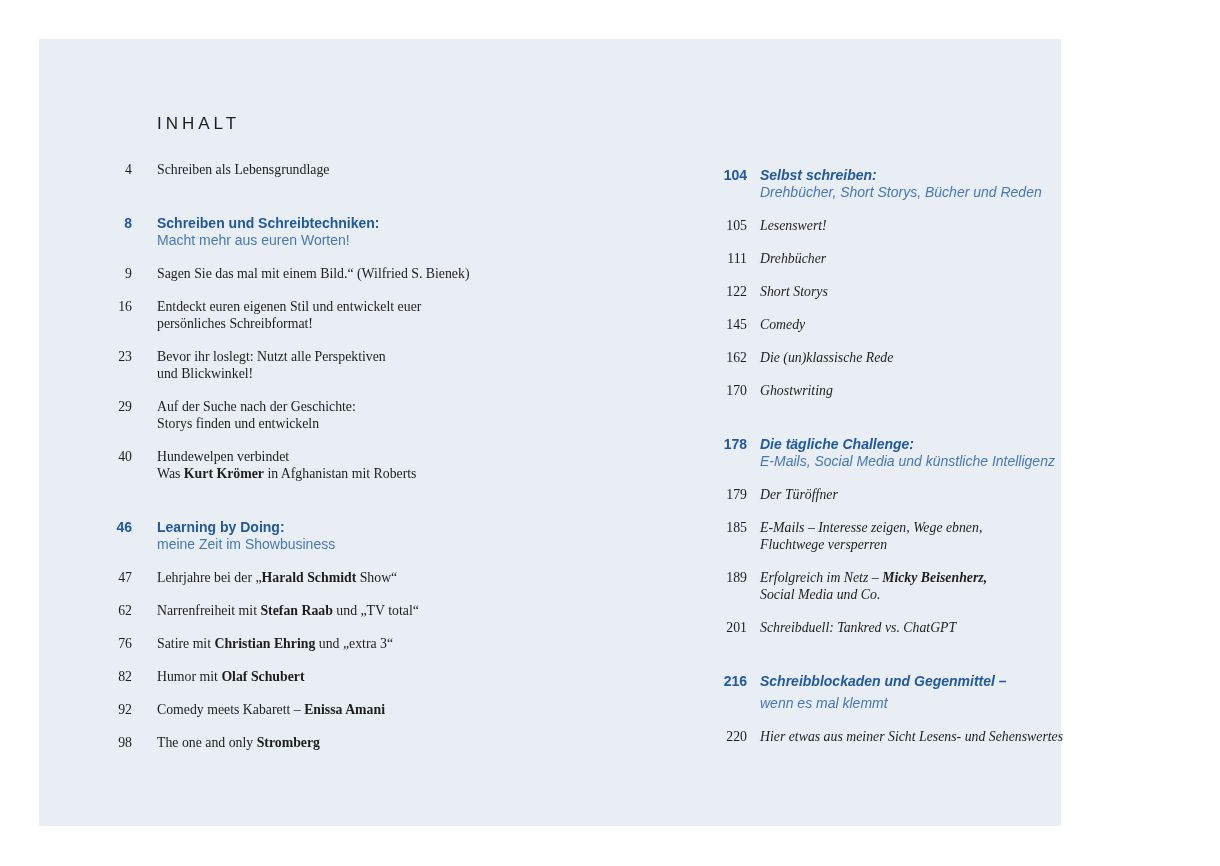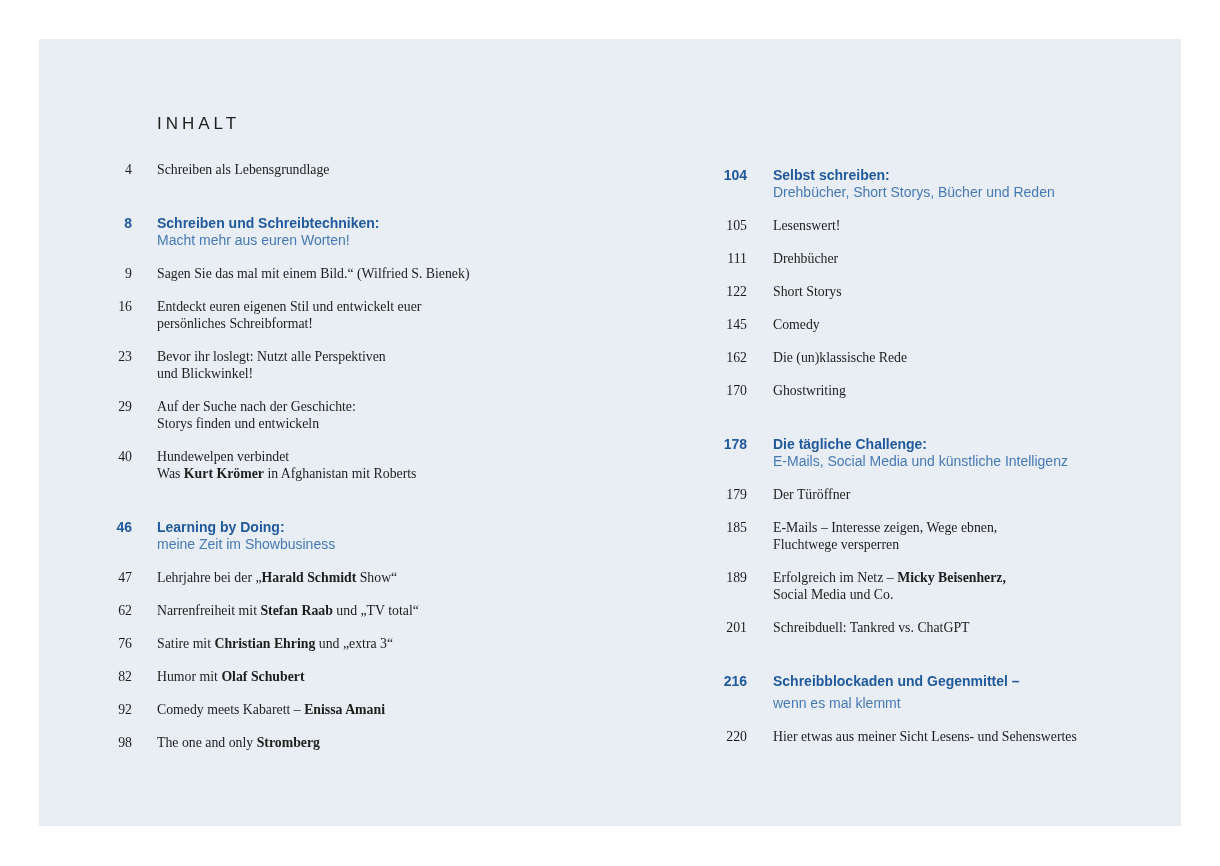--- a/index.html
+++ b/index.html
@@ -7,21 +7,21 @@
   .canvas {
     position:relative;
     width:1220px; height:866px;
     background:#ffffff;
     overflow:hidden;
     font-family:"Liberation Serif", serif;
   }
   .page {
     position:absolute;
     left:39px; top:39px;
-    width:1142px; height:787px;
+    width:1022px; height:787px;
     background:#e9eef4;
   }
   .col { position:absolute; }
   .col-left  { left:0;    top:75px;  }
   .col-right { left:640px; top:128px; }
 
   .toc-title {
     margin:0 0 27px 118px;
     font-family:"Liberation Sans", sans-serif;
     font-size:17px;
@@ -34,21 +34,21 @@
   }
 
   .entry { display:flex; margin-top:16px; white-space:nowrap; }
   .entry.section { margin-top:37px; }
   .entries > .entry:first-child { margin-top:0; }
 
   .num { display:block; text-align:right; flex:none; }
   .col-left  .num { width:93px; }
   .col-right .num { width:68px; }
   .col-left  .text { margin-left:25px; }
-  .col-right .text { margin-left:26px; }
+  .col-right .text { margin-left:13px;font-style:italic; }
 
   .item .num, .item .line {
     font-family:"Liberation Serif", serif;
     font-size:13.8px;
     color:#1d1d1b;
     line-height:17px;
   }
   .item .line b { font-weight:bold; }
 
   .section .num, .section .line {

